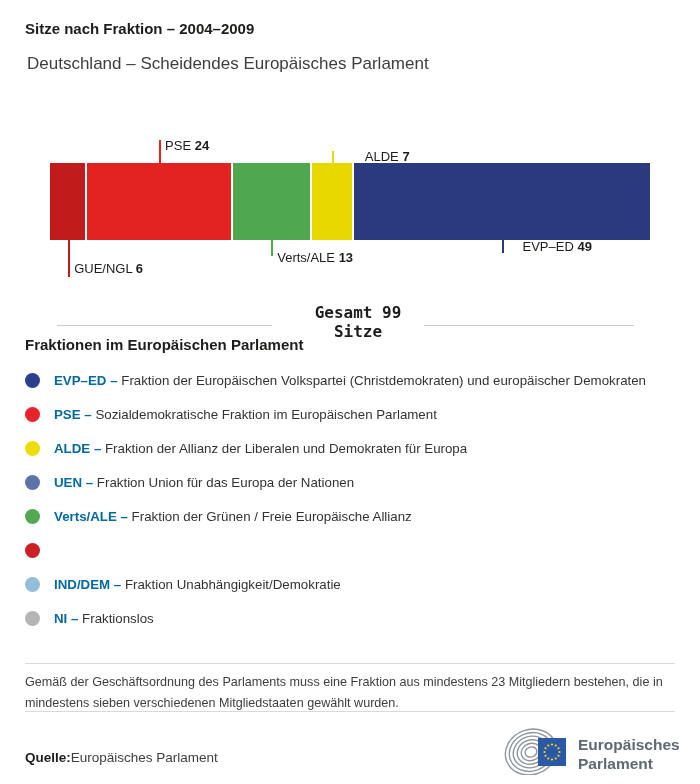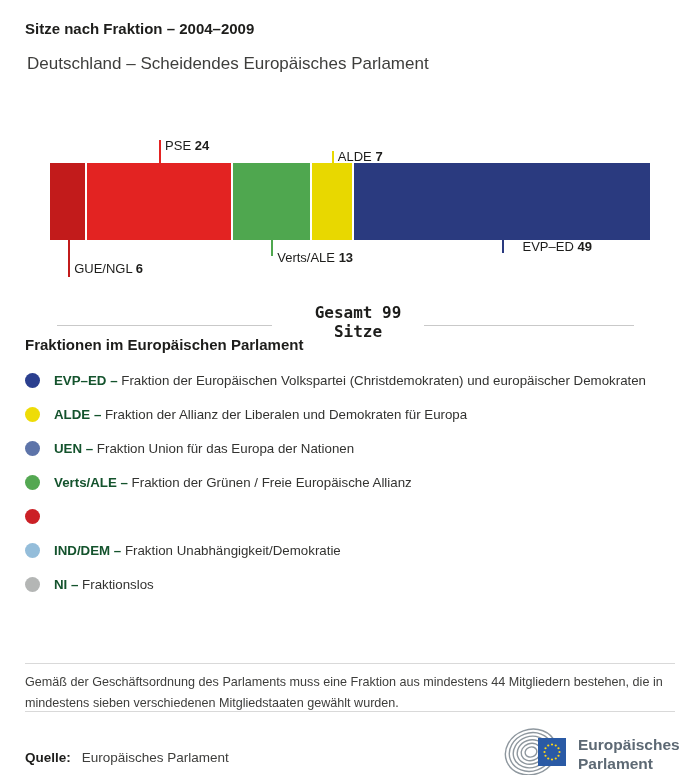--- a/index.html
+++ b/index.html
@@ -12,50 +12,50 @@
   
   .bar-wrap{position:absolute;left:50px;top:163px;width:600px;height:77px;}
   .bar-seg{position:absolute;top:0;height:100%;}
 
   
   .callout{position:absolute;font-size:13px;color:#1d1d1b;white-space:nowrap;}
   .callout .tick{position:absolute;left:0;width:2px;}
   .callout .lbl{display:block;padding-left:6px;line-height:14px;}
   .callout .val{font-weight:bold;}
   #co-pse{top:139px;}   #co-pse .tick{top:1px;height:23px;}   #co-pse .lbl{margin-top:0;}
-  #co-alde{top:150px;}  #co-alde .tick{top:1px;height:12px;}  #co-alde .lbl{margin-top:0;}
+  #co-alde{top:150px;}  #co-alde .tick{top:1px;height:12px;}  #co-alde .lbl{margin-top:0;margin-left:27px;}
   #co-gue{top:240px;}   #co-gue .tick{top:0;height:37px;}     #co-gue .lbl{margin-top:22px;}
   #co-verts{top:240px;} #co-verts .tick{top:0;height:16px;}   #co-verts .lbl{margin-top:11px;}
   #co-evp{top:240px;}   #co-evp .tick{top:0;height:13px;}     #co-evp .lbl{margin-top:0;margin-left:15px;}
 
   
   .total-block{position:absolute;left:8px;top:303px;width:700px;text-align:center;
                font-family:"DejaVu Sans Mono",monospace;font-weight:bold;
                font-size:16px;line-height:19px;color:#1d1d1b;}
   .sep-line{position:absolute;top:325px;border-top:1px solid #c9c9c9;height:0;}
   .sep-line.left{left:57px;width:215px;}
   .sep-line.right{left:424px;width:210px;}
 
   
   .legend-heading{position:absolute;left:25px;top:336px;font-size:15px;font-weight:bold;color:#1d1d1b;}
   .legend-list{position:absolute;left:25px;top:368px;width:660px;}
   .legend-item{display:flex;align-items:flex-start;height:34px;padding-top:4px;box-sizing:border-box;}
   .legend-dot{flex:0 0 15px;width:15px;height:15px;border-radius:50%;margin-right:14px;margin-top:1px;}
   .legend-text{font-size:13.3px;line-height:17px;color:#333331;}
-  .legend-abbr{font-weight:bold;color:#14532d;}
+  .legend-abbr{font-weight:bold;color:#0369a1;}
 
   
   .rule{position:absolute;left:25px;width:650px;border-top:1px solid #d9d9d9;height:0;}
   .rule.top{top:663px;} .rule.bottom{top:711px;}
   .footnote{position:absolute;left:25px;top:672px;width:656px;font-size:12.6px;
             line-height:21px;color:#3e3e3c;}
 
   
   .source{position:absolute;left:25px;top:750px;font-size:13.5px;color:#3e3e3c;}
-  .source .src-label{font-weight:bold;color:#1d1d1b;margin-right:11px;}
+  .source .src-label{font-weight:bold;color:#1d1d1b;margin-right:0;}
   .ep-logo{position:absolute;left:504px;top:727px;display:flex;align-items:flex-start;}
   .ep-logo svg{display:block;}
   .ep-wordmark{margin-top:8px;font-size:15.5px;line-height:19px;
                font-weight:bold;color:#5d6974;}
 </style>
 </head>
 <body>
 
 <div class="page">
 
@@ -98,20 +98,24 @@
     <div>Sitze</div>
   </div>
 
   <div class="legend-heading">Fraktionen im Europäischen Parlament</div>
   <div class="legend-list">
       <div class="legend-item">
         <span class="legend-dot" style="background: rgb(43, 63, 143);"></span>
         <span class="legend-text"><span class="legend-abbr">EVP–ED –</span><span> Fraktion der Europäischen Volkspartei (Christdemokraten) und europäischer Demokraten</span></span>
       </div>
       <div class="legend-item">
+        <span class="legend-dot" style="background: rgb(232, 35, 42);"></span>
+        <span class="legend-text"><span class="legend-abbr">PSE –</span><span> Sozialdemokratische Fraktion im Europäischen Parlament</span></span>
+      </div>
+      <div class="legend-item">
         <span class="legend-dot" style="background: rgb(238, 220, 7);"></span>
         <span class="legend-text"><span class="legend-abbr">ALDE –</span><span> Fraktion der Allianz der Liberalen und Demokraten für Europa</span></span>
       </div>
       <div class="legend-item">
         <span class="legend-dot" style="background: rgb(93, 116, 169);"></span>
         <span class="legend-text"><span class="legend-abbr">UEN –</span><span> Fraktion Union für das Europa der Nationen</span></span>
       </div>
       <div class="legend-item">
         <span class="legend-dot" style="background: rgb(84, 168, 82);"></span>
         <span class="legend-text"><span class="legend-abbr">Verts/ALE –</span><span> Fraktion der Grünen / Freie Europäische Allianz</span></span>
@@ -123,21 +127,21 @@
         <span class="legend-dot" style="background: rgb(148, 189, 218);"></span>
         <span class="legend-text"><span class="legend-abbr">IND/DEM –</span><span> Fraktion Unabhängigkeit/Demokratie</span></span>
       </div>
       <div class="legend-item">
         <span class="legend-dot" style="background: rgb(180, 182, 181);"></span>
         <span class="legend-text"><span class="legend-abbr">NI –</span><span> Fraktionslos</span></span>
       </div>
     </div>
 
   <div class="rule top"></div>
-  <div class="footnote">Gemäß der Geschäftsordnung des Parlaments muss eine Fraktion aus mindestens 44 Mitgliedern bestehen, die in mindestens sieben verschiedenen Mitgliedstaaten gewählt wurden.</div>
+  <div class="footnote">Gemäß der Geschäftsordnung des Parlaments muss eine Fraktion aus mindestens 23 Mitgliedern bestehen, die in mindestens sieben verschiedenen Mitgliedstaaten gewählt wurden.</div>
   <div class="rule bottom"></div>
 
   <div class="source">
     <span class="src-label">Quelle:</span><span>Europäisches Parlament</span>
   </div>
 
   <div class="ep-logo">
     <svg width="74" height="48" viewBox="0 0 74 48">
       <g fill="none" stroke="#8e979e" stroke-width="1.4" transform="rotate(-20 27 25)">
         <ellipse cx="27" cy="25" rx="6" ry="5"></ellipse>

